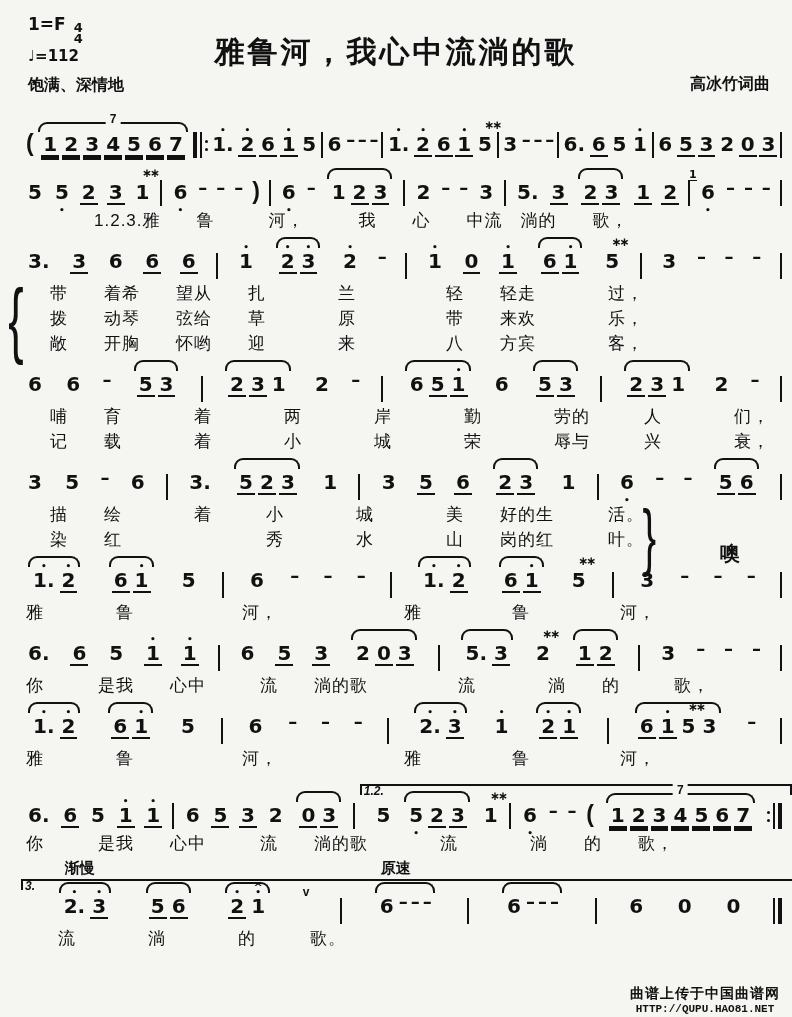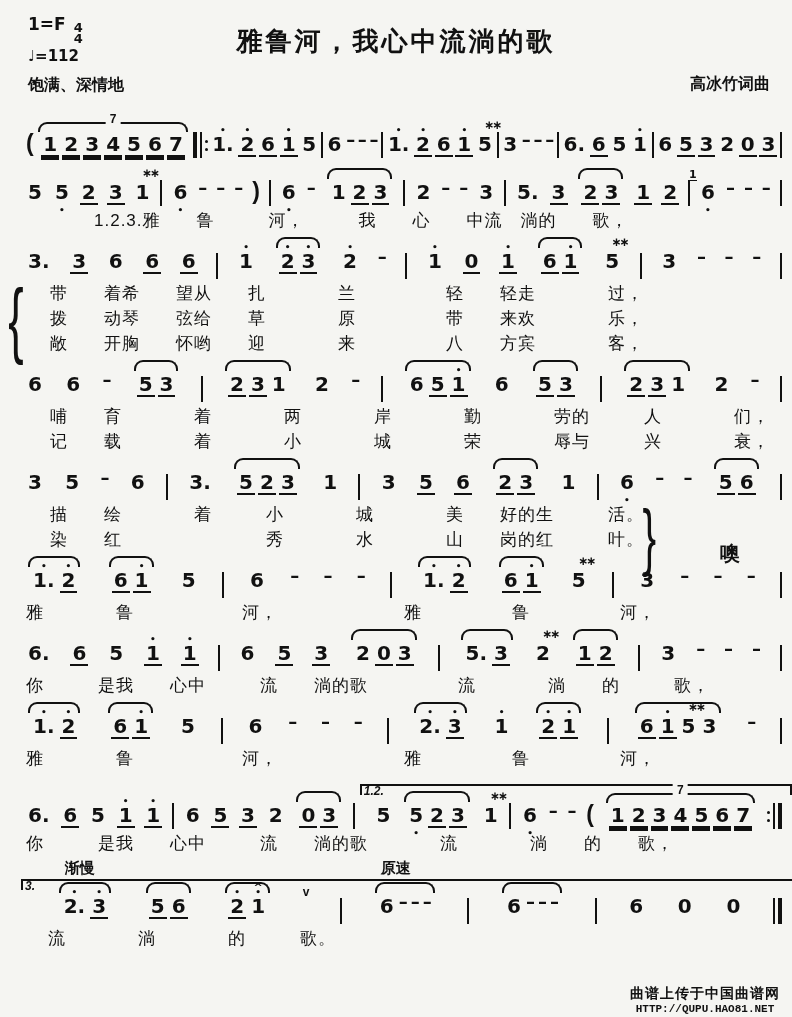--- a/index.html
+++ b/index.html
@@ -7,33 +7,33 @@
     width:792px;height:1017px;overflow:hidden;position:relative;
     background:#f5f5f2;color:#111;
     font-family:"Liberation Sans",sans-serif;
   }
   
   .header{position:relative;height:106px}
   .key{position:absolute;left:28px;top:14px;font-size:17px;font-weight:bold;font-family:"DejaVu Sans",sans-serif}
   .frac{display:inline-flex;flex-direction:column;align-items:center;line-height:.82;font-size:13px;font-weight:bold;vertical-align:-2px;margin-left:8px}
   .tempoline{position:absolute;left:28px;top:47px;font-size:15px;font-weight:bold;font-family:"DejaVu Sans",sans-serif}
   .expr{position:absolute;left:28px;top:75px;font-size:16px;font-weight:bold}
-  .title{text-align:center;padding-top:24px;font-size:26px;font-weight:bold;letter-spacing:3px}
+  .title{text-align:center;padding-top:32px;font-size:30px;font-weight:bold;letter-spacing:3px}
   .composer{position:absolute;right:22px;top:74px;font-size:16px;font-weight:bold}
   
   .score{padding:0 10px 0 26px}
   .sys{position:relative}
   .noterow{display:flex;align-items:baseline;justify-content:space-between;padding-top:18px;min-height:30px}
   .sys1 .noterow{padding-top:24px}
   .sys9 .noterow{padding-top:30px}
   .sys10 .noterow{padding-top:40px}
   .lyr{font-size:17px;line-height:25px;white-space:nowrap;letter-spacing:1px}
   .sys2 .lyr{margin-left:68px}
   .sys3 .lyr,.sys4 .lyr,.sys5 .lyr{margin-left:24px}
-  .sys10 .lyr{margin-left:22px}
+  .sys10 .lyr{margin-left:32px}
   
   .n{position:relative;display:inline-block;font-weight:bold;font-size:20px;line-height:1.05;padding:0 2px;font-family:"DejaVu Sans",sans-serif}
   .u1{border-bottom:2px solid #111}
   .u2{border-bottom:2px solid #111;box-shadow:0 3px 0 #111}
   .da{position:absolute;top:-8px;left:50%;transform:translateX(-50%);font-size:9px;line-height:1}
   .db{position:absolute;bottom:-12px;left:50%;transform:translateX(-50%);font-size:9px;line-height:1}
   .aug{font-size:20px;font-weight:bold}
   .tr{position:absolute;top:-15px;left:45%;font-size:12px;letter-spacing:-2px;white-space:nowrap;line-height:1}
   .crt{position:absolute;top:-14px;left:50%;transform:translateX(-50%);font-size:11px;line-height:1}
   .grace{position:absolute;top:-13px;left:-10px;font-size:11px;line-height:1;border-bottom:1px solid #111}

